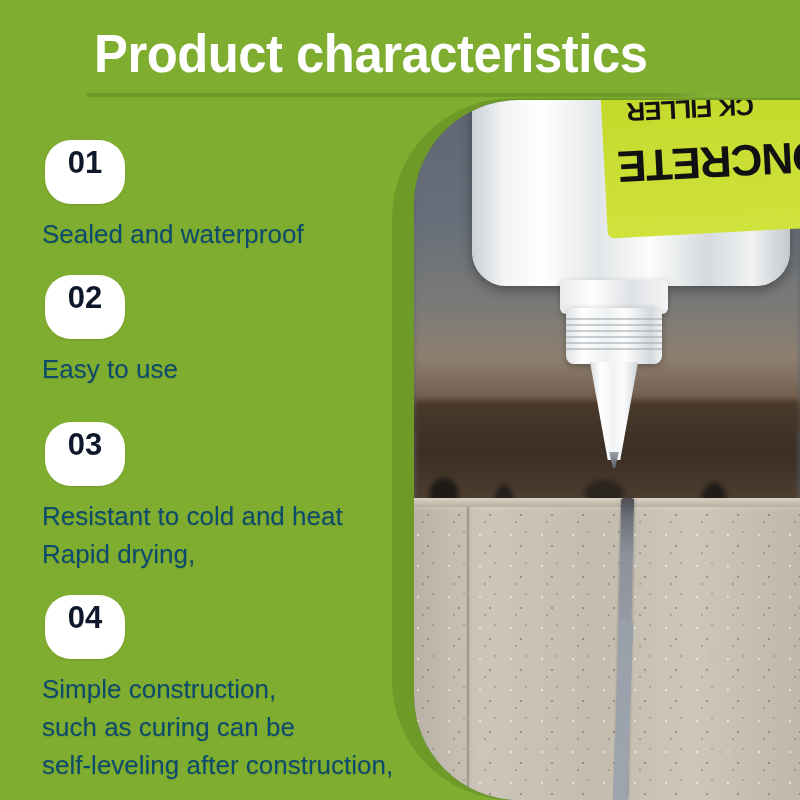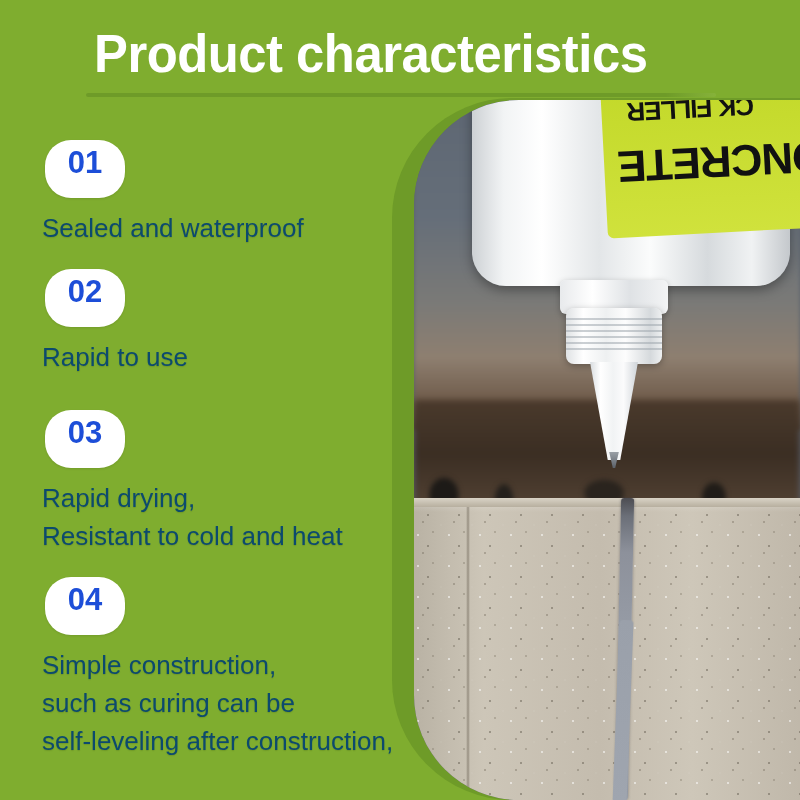--- a/index.html
+++ b/index.html
@@ -45,24 +45,24 @@
   .features {
     position: absolute;
     left: 0;
     top: 140px;
     width: 430px;
   }
   .feature { position: relative; }
   .badge {
     display: inline-block;
     min-width: 48px;
-    padding: 4px 16px 17px 16px;
+    padding: 4px 16px 23px 16px;
     background: #FFFFFF;
     border-radius: 26px;
-    color: #1d4ed8;
+    color: #0f172a;
     font-size: 31px;
     line-height: 37px;
     font-weight: bold;
     text-align: center;
     box-shadow: 0 1px 2px rgba(60,85,20,0.18);
   }
   .badge-wrap { margin-left: 45px; }
   .feat-text {
     margin: 11px 0 0 42px;
     color: #0c4a6e;
@@ -332,31 +332,31 @@
       <div class="feat-text">
         <div>Sealed and waterproof</div>
       </div>
     </div>
 
     <div class="feature f2">
       <div class="badge-wrap">
         <span class="badge">02</span>
       </div>
       <div class="feat-text">
-        <div>Rapid to use</div>
+        <div>Easy to use</div>
       </div>
     </div>
 
     <div class="feature f3">
       <div class="badge-wrap">
         <span class="badge">03</span>
       </div>
       <div class="feat-text">
+        <div>Resistant to cold and heat</div>
         <div>Rapid drying,</div>
-        <div>Resistant to cold and heat</div>
       </div>
     </div>
 
     <div class="feature f4">
       <div class="badge-wrap">
         <span class="badge">04</span>
       </div>
       <div class="feat-text">
         <div>Simple construction,</div>
         <div>such as curing can be</div>

